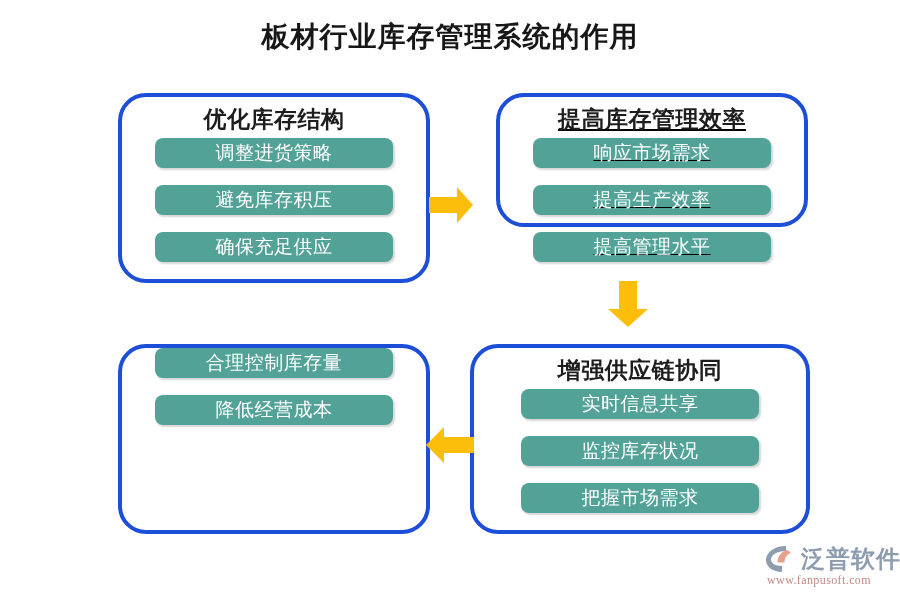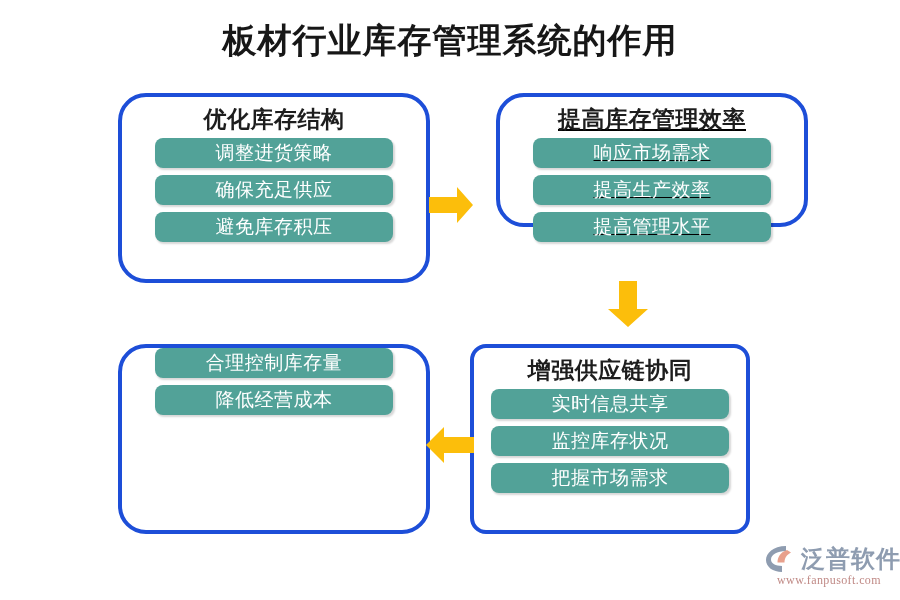--- a/index.html
+++ b/index.html
@@ -16,21 +16,21 @@
     -webkit-font-smoothing: antialiased;
   }
 
   
   #page-title {
     position: absolute;
     top: 18px;
     left: 0;
     width: 900px;
     text-align: center;
-    font-size: 34px;
+    font-size: 28px;
     font-weight: 700;
     color: #171717;
     letter-spacing: 1px;
     font-family: Liberation Serif, serif;
     white-space: nowrap;
   }
 
   
   #watermark {
     position: absolute;
@@ -70,39 +70,39 @@
     position: absolute;
     box-sizing: border-box;
     border: 4px solid #1d4ed8;
     border-radius: 28px;
     background: #ffffff;
     z-index: 2;
   }
   .group-box.box-tl { left: 118px; top: 93px;  width: 312px; height: 190px; }
   .group-box.box-tr { left: 496px; top: 93px;  width: 312px; height: 134px; text-decoration: underline; }
   .group-box.box-bl { left: 118px; top: 344px; width: 312px; height: 190px; }
-  .group-box.box-br { left: 470px; top: 344px; width: 280px; height: 190px; border-radius: 16px; }
+  .group-box.box-br { left: 470px; top: 344px; width: 340px; height: 190px; }
 
   .group-title {
     text-align: center;
     font-size: 23px;
     font-weight: 700;
     color: #1d1d1d;
     margin-top: 10px;
     margin-bottom: 6px;
     font-family: "Liberation Serif", "DejaVu Serif", serif;
     letter-spacing: 0.5px;
     line-height: 1.1;
   }
 
   .pill-list {
     display: flex;
     flex-direction: column;
     align-items: center;
-    gap: 7px;
+    gap: 17px;
   }
 
   .pill {
     width: 238px;
     height: 30px;
     line-height: 30px;
     border-radius: 8px;
     background: #52a298;
     color: #ffffff;
     text-align: center;
@@ -141,21 +141,21 @@
     left: 36px; top: 0px;
     font-size: 24px;
     font-weight: 700;
     color: #8e9cb0;
     font-family: "Liberation Sans", sans-serif;
     letter-spacing: 1px;
     white-space: nowrap;
   }
   #brand-logo .logo-url {
     position: absolute;
-    left: 12px; top: 30px;
+    left: 2px; top: 30px;
     font-size: 12px;
     color: #c08a86;
     font-family: "Liberation Serif", "DejaVu Serif", serif;
     letter-spacing: 0.4px;
     white-space: nowrap;
   }
 </style>
 </head>
 <body>
 
@@ -167,22 +167,22 @@
     <path d="M21 6 C15 8 12 12 12 17 L19 17 C19 13 21 10 25 8 Z" fill="#e8a08c"></path>
   </svg>
   <div class="wm-text">泛普软件</div>
   <div class="wm-sub">FANPU SOFTWARE</div>
 </div>
 
 <div class="group-box box-tl">
   <div class="group-title">优化库存结构</div>
   <div class="pill-list">
     <div class="pill">调整进货策略</div>
+    <div class="pill">避免库存积压</div>
     <div class="pill">确保充足供应</div>
-    <div class="pill">避免库存积压</div>
   </div>
 </div>
 
 <div class="group-box box-tr">
   <div class="group-title">提高库存管理效率</div>
   <div class="pill-list">
     <div class="pill">响应市场需求</div>
     <div class="pill">提高生产效率</div>
     <div class="pill">提高管理水平</div>
   </div>

